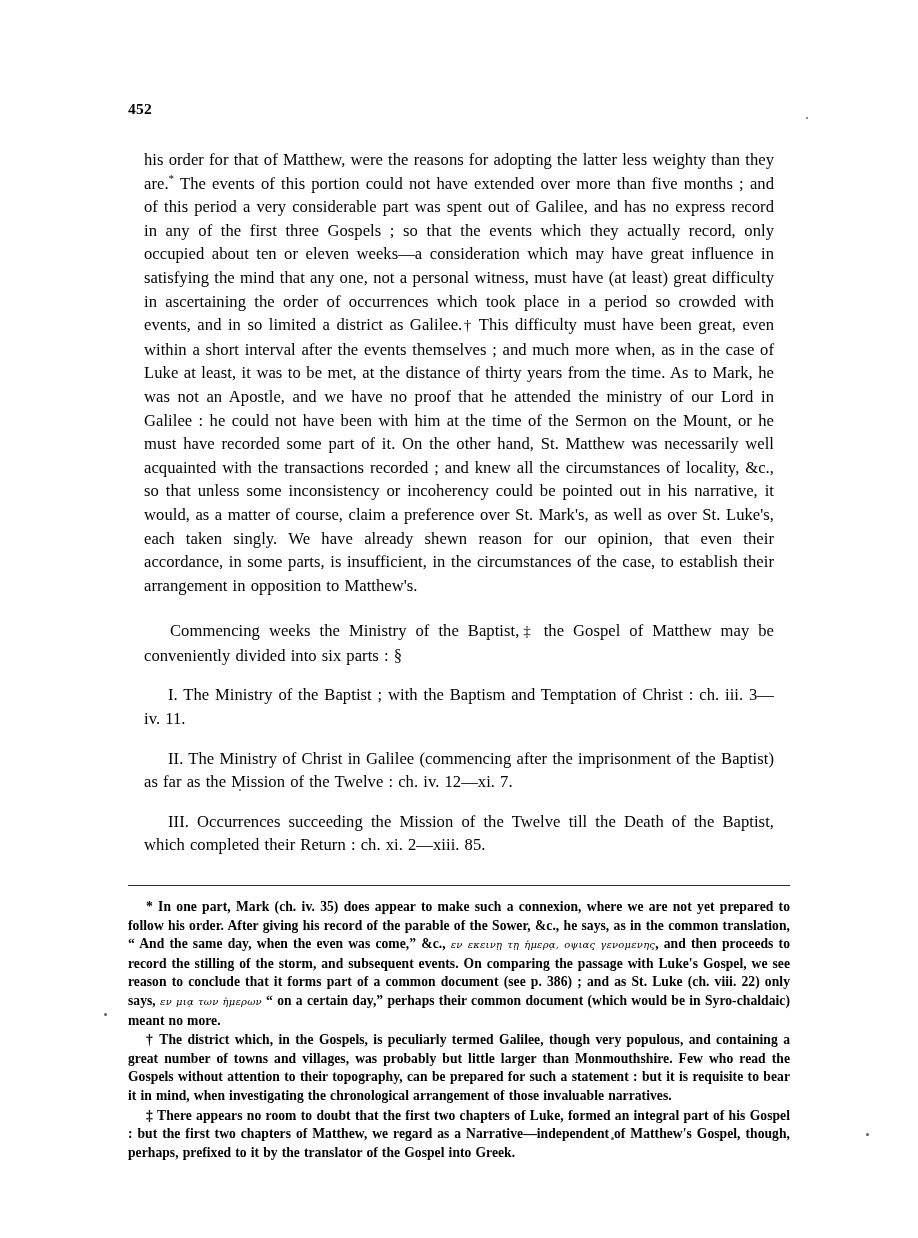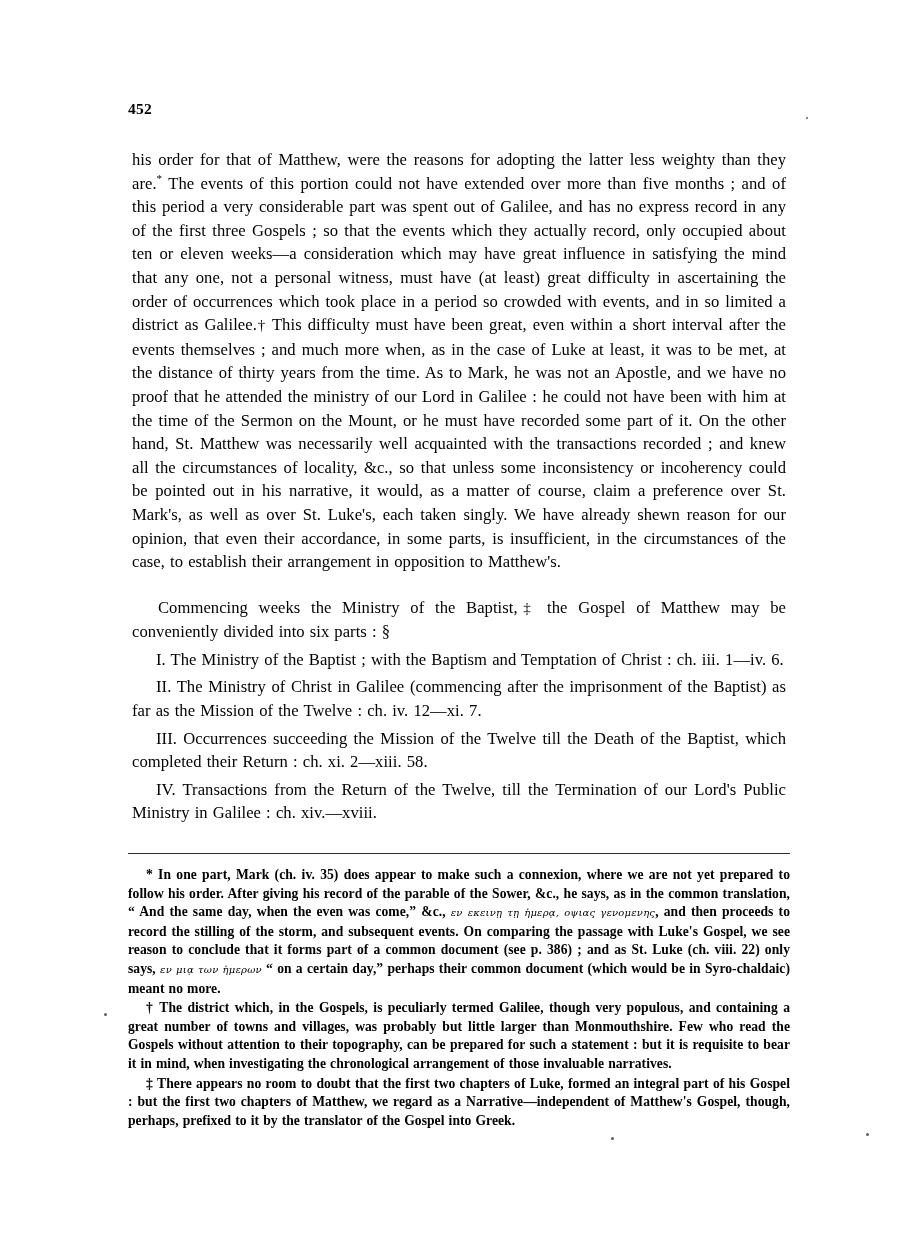--- a/index.html
+++ b/index.html
@@ -48,21 +48,21 @@
     width: 62px;
     flex: 0 0 62px;
     letter-spacing: 0.3px;
   }
   .head-title {
     white-space: nowrap;
   }
 
   
   .body-text p {
-    margin: 4px;
+    margin: 16px;
     font-size: 16.6px;
     line-height: 23.6px;
     text-align: justify;
     text-align-last: left;
     letter-spacing: 0.05px;
     word-spacing: 0.9px;
   }
   .body-text p.run-on {
     text-indent: 0;
   }
@@ -137,24 +137,23 @@
     <div class="running-head">
       <span class="folio">452</span>
     </div>
 
     <div class="body-text">
 
       <p class="run-on"><span>his order for that of Matthew, were the reasons for adopting the latter less weighty than they are.</span><sup class="note-mark">*</sup><span>   The events of this portion could not have extended over more than five months ; and of this period a very considerable part was spent out of Galilee, and has no express record in any of the first three Gospels ; so that the events which they actually record, only occupied about ten or eleven weeks—a consideration which may have great influence in satisfying the mind that any one, not a personal witness, must have (at least) great difficulty in ascertaining the order of occurrences which took place in a period so crowded with events, and in so limited a district as Galilee.</span><span class="dagger-inline">†</span><span>   This difficulty must have been great, even within a short interval after the events themselves ; and much more when, as in the case of Luke at least, it was to be met, at the distance of thirty years from the time.   As to Mark, he was not an Apostle, and we have no proof that he attended the ministry of our Lord in Galilee : he could not have been with him at the time of the Sermon on the Mount, or he must have recorded some part of it. On the other hand, St. Matthew was necessarily well acquainted with the transactions recorded ; and knew all the circumstances of locality, &amp;c., so that unless some inconsistency or incoherency could be pointed out in his narrative, it would, as a matter of course, claim a preference over St. Mark's, as well as over St. Luke's, each taken singly.   We have already shewn reason for our opinion, that even their accordance, in some parts, is insufficient, in the circumstances of the case, to establish their arrangement in opposition to Matthew's.</span></p>
 
       <p class="para-gap"><span>Commencing weeks the Ministry of the Baptist,</span><span class="dagger-inline">‡</span><span> the Gospel of Matthew may be conveniently divided into six parts : §</span></p>
 
-      <p class="item">I. The Ministry of the Baptist ; with the Baptism and Temptation of Christ : ch. iii. 1—iv. 6.</p>
+      <p class="item">I. The Ministry of the Baptist ; with the Baptism and Temptation of Christ : ch. iii. 3—iv. 11.</p>
       <p class="item">II. The Ministry of Christ in Galilee (commencing after the imprisonment of the Baptist) as far as the Mission of the Twelve : ch. iv. 12—xi. 7.</p>
-      <p class="item">III. Occurrences succeeding the Mission of the Twelve till the Death of the Baptist, which completed their Return : ch. xi. 2—xiii. 58.</p>
-      <p class="item">IV. Transactions from the Return of the Twelve, till the Termination of our Lord's Public Ministry in Galilee : ch. xiv.—xviii.</p>
+      <p class="item">III. Occurrences succeeding the Mission of the Twelve till the Death of the Baptist, which completed their Return : ch. xi. 2—xiii. 85.</p>
     </div>
 
     <hr class="fn-rule">
 
     <div class="footnotes">
 
       <p><span class="fn-sym">*</span><span> In one part, Mark (ch. iv. 35) does appear to make such a connexion, where we are not yet prepared to follow his order.  After giving his record of the parable of the Sower, &amp;c., he says, as in the common translation, “ And the same day, when the even was come,” &amp;c., </span><span class="gk">εν εκεινῃ τῃ ἡμερᾳ, οψιας γενομενης</span><span>, and then proceeds to record the stilling of the storm, and subsequent events.   On comparing the passage with Luke's Gospel, we see reason to conclude that it forms part of a common document (see p. 386) ; and as St. Luke (ch. viii. 22) only says, </span><span class="gk">εν μιᾳ των ἡμερων</span><span> “ on a certain day,” perhaps their common document (which would be in Syro-chaldaic) meant no more.</span></p>
 
       <p><span class="fn-sym">†</span><span> The district which, in the Gospels, is peculiarly termed Galilee, though very populous, and containing a great number of towns and villages, was probably but little larger than Monmouthshire.  Few who read the Gospels without attention to their topography, can be prepared for such a statement : but it is requisite to bear it in mind, when investigating the chronological arrangement of those invaluable narratives.</span></p>
 

